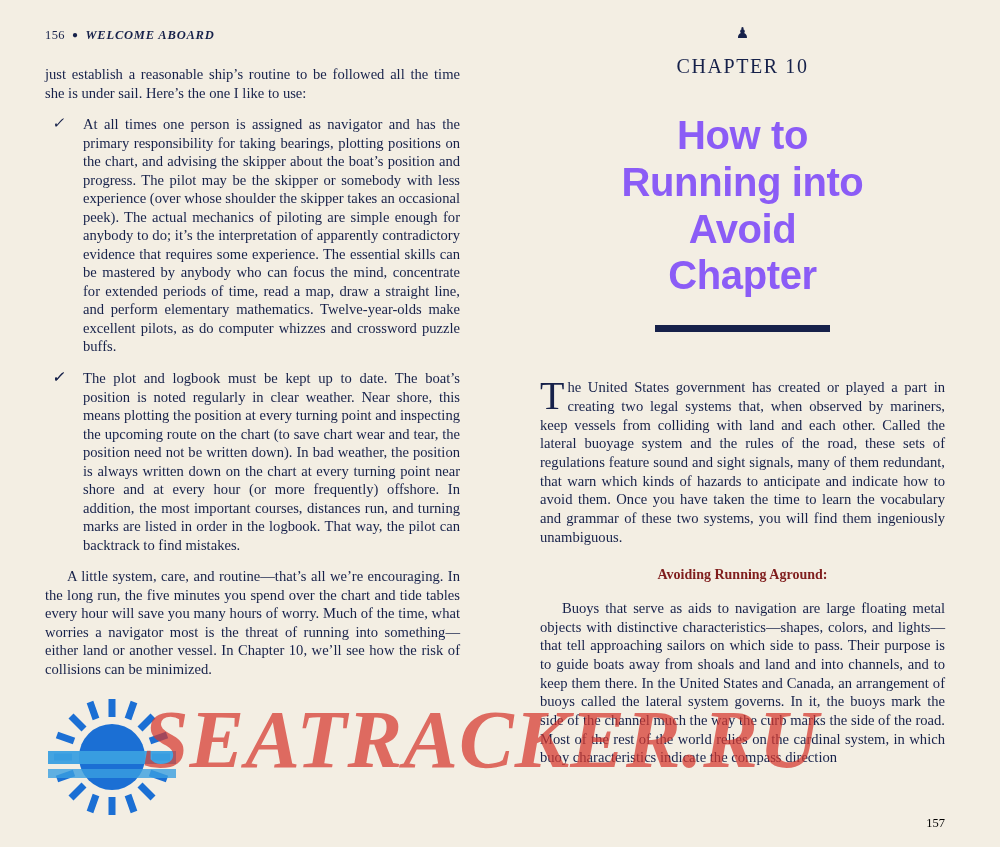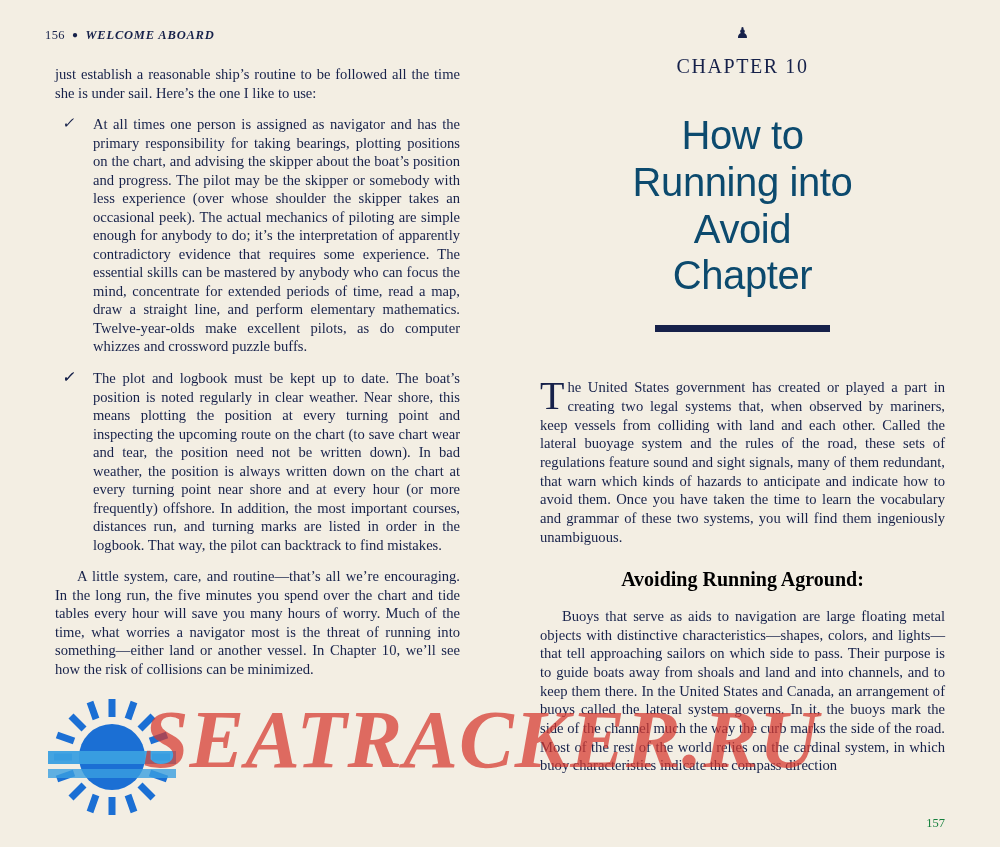--- a/index.html
+++ b/index.html
@@ -62,21 +62,20 @@
     font-style: italic;
     letter-spacing: 0.8px;
   }
   
   .body-text {
     font-size: 14.6px;
     line-height: 1.27;
     text-align: justify;
     color: #16214a;
     hyphens: none;
-    margin-left: 10px;
   }
   .para {
     margin: 0 0 10px 0;
     text-align: justify;
   }
   .para.indent {
     text-indent: 22px;
   }
   .check-list {
     margin: 13px 0 0 0;
@@ -112,23 +111,23 @@
   .chapter-label {
     text-align: center;
     font-size: 20px;
     letter-spacing: 1.6px;
     color: #16214a;
     margin-bottom: 34px;
     font-family: "Liberation Serif", serif;
   }
   .chapter-title {
     text-align: center;
-    color: #0c4a6e;
+    color: #8b5cf6;
     font-family: "Liberation Sans", sans-serif;
-    font-weight: normal;
+    font-weight: bold;
     font-size: 40px;
     line-height: 1.17;
     letter-spacing: -0.4px;
     margin-bottom: 26px;
   }
   .chapter-title div { white-space: nowrap; }
   .rule-wrap {
     display: flex;
     justify-content: center;
     margin-bottom: 46px;
@@ -147,32 +146,32 @@
   .dropcap {
     float: left;
     font-family: "Liberation Serif", serif;
     font-size: 40px;
     line-height: 32px;
     padding: 2px 3px 0 0;
     color: #16214a;
   }
   .section-head {
     text-align: center;
-    font-size: 20px;
+    font-size: 14px;
     font-weight: bold;
     line-height: 1.3;
-    color: #000000;
+    color: #7f1d1d;
     margin: 20px 0 8px 0;
   }
   .folio-bottom {
     position: absolute;
     right: 55px;
     bottom: 16px;
     font-size: 12.5px;
-    color: #15803d;
+    color: #000000;
   }
   
   .watermark {
     position: absolute;
     left: 0;
     right: 2px;
     bottom: 20px;
     height: 140px;
     pointer-events: none;
     z-index: 5;

